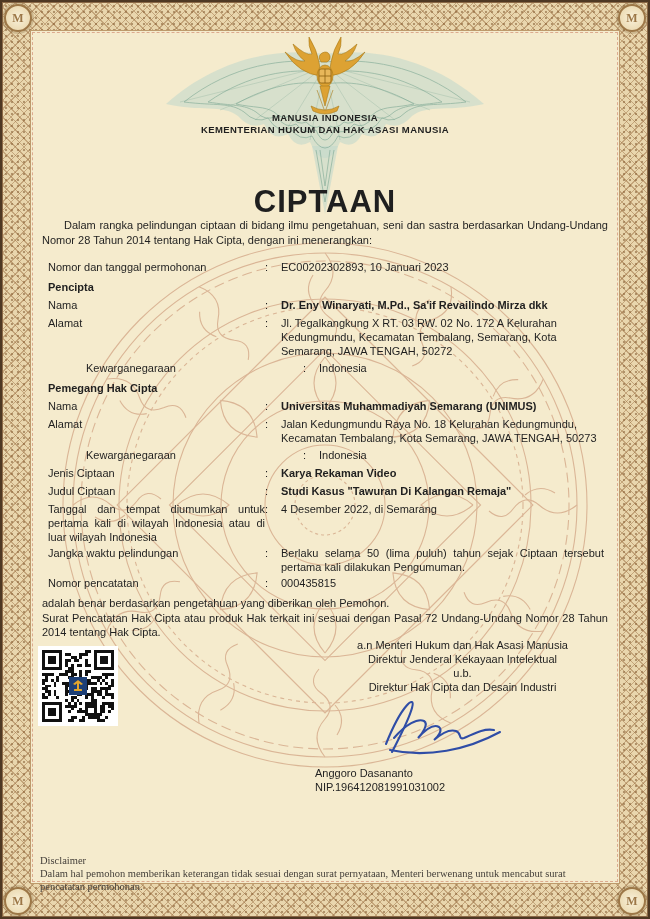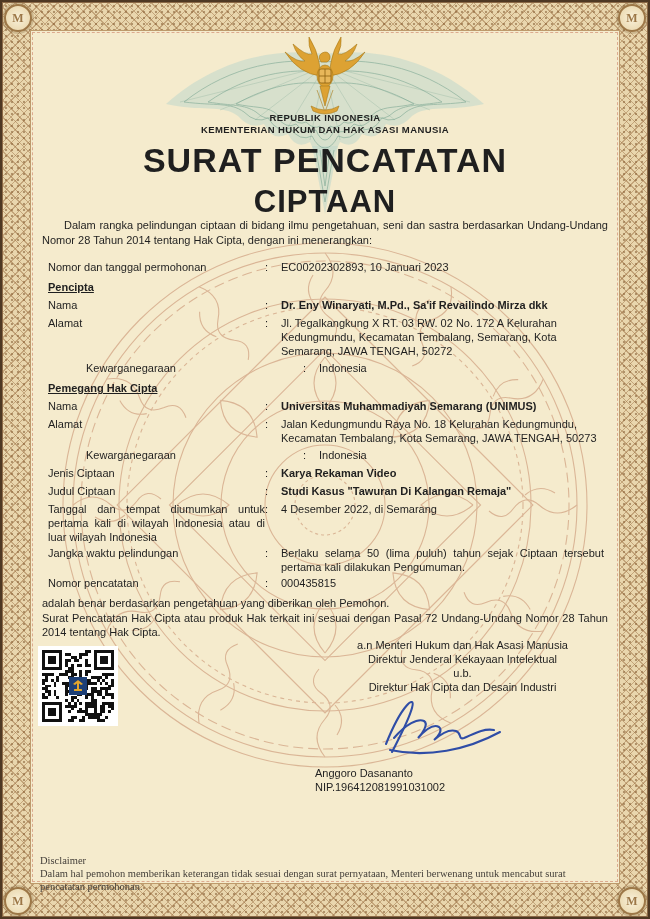--- a/index.html
+++ b/index.html
@@ -45,21 +45,21 @@
   .title-main { font-size:34px; font-weight:bold; letter-spacing:1px; }
   .title-sub { font-size:31px; font-weight:bold; letter-spacing:1px; }
   .body-txt { font-size:11px; line-height:14.5px; text-align:justify; }
   .indent { text-indent:22px; }
 
   .fields { position:absolute; left:48px; top:258px; width:556px; z-index:5; }
   .frow { display:flex; margin-top:4px; font-size:11px; line-height:14px; color:#1f1f1f; }
   .frow .lbl { width:217px; flex:none; }
   .frow .col { width:16px; flex:none; text-align:left; }
   .frow .val { flex:1; }
-  .sect { font-size:11px; line-height:14px; font-weight:bold; margin-top:6px; color:#1f1f1f;text-decoration:underline; }
+  .sect { font-size:11px; line-height:14px; font-weight:bold; margin-top:6px; color:#1f1f1f; }
   .b { font-weight:bold; }
   .just { text-align:justify; }
   .mt2 { margin-top:2px; } .mt3 { margin-top:3px;padding-left:38px; } .mt6 { margin-top:6px; }
 
   .sigblock { position:absolute; left:315px; top:638px; width:295px; text-align:center;
     font-size:11px; line-height:14px; color:#1f1f1f; z-index:5; }
   .signame { position:absolute; left:315px; top:766px; width:295px; text-align:left;
     font-size:11px; line-height:14px; color:#1f1f1f; z-index:6; }
 
   .qr { position:absolute; left:38px; top:646px; width:80px; height:80px;
@@ -166,23 +166,22 @@
       <use href="#petal" transform="rotate(135 270 270)"></use>
       <use href="#petal" transform="rotate(180 270 270)"></use>
       <use href="#petal" transform="rotate(225 270 270)"></use>
       <use href="#petal" transform="rotate(270 270 270)"></use>
       <use href="#petal" transform="rotate(315 270 270)"></use>
       <circle cx="270" cy="270" r="60"></circle>
       <circle cx="270" cy="270" r="30" stroke-dasharray="3 3"></circle>
     </g>
   </svg>
 
-  <div class="t center hdr-small" style="top:112px;">REPUBLIK INDONESIA</div>
+  <div class="t center hdr-small" style="top:112px;">MANUSIA INDONESIA</div>
   <div class="t center hdr-small" style="top:124px;">KEMENTERIAN HUKUM DAN HAK ASASI MANUSIA</div>
-  <div class="t center title-main" style="top:141px;">SURAT PENCATATAN</div>
   <div class="t center title-sub" style="top:184px;">CIPTAAN</div>
 
   <div class="t body-txt indent" style="left:42px; top:218px; width:566px;">Dalam rangka pelindungan ciptaan di bidang ilmu pengetahuan, seni dan sastra berdasarkan Undang-Undang Nomor 28 Tahun 2014 tentang Hak Cipta, dengan ini menerangkan:</div>
 
   <div class="fields">
     <div class="frow" style="margin-top:2px;">
       <span class="lbl">Nomor dan tanggal permohonan</span>
       <span class="col">:</span>
       <span class="val">EC00202302893, 10 Januari 2023</span>
     </div>

